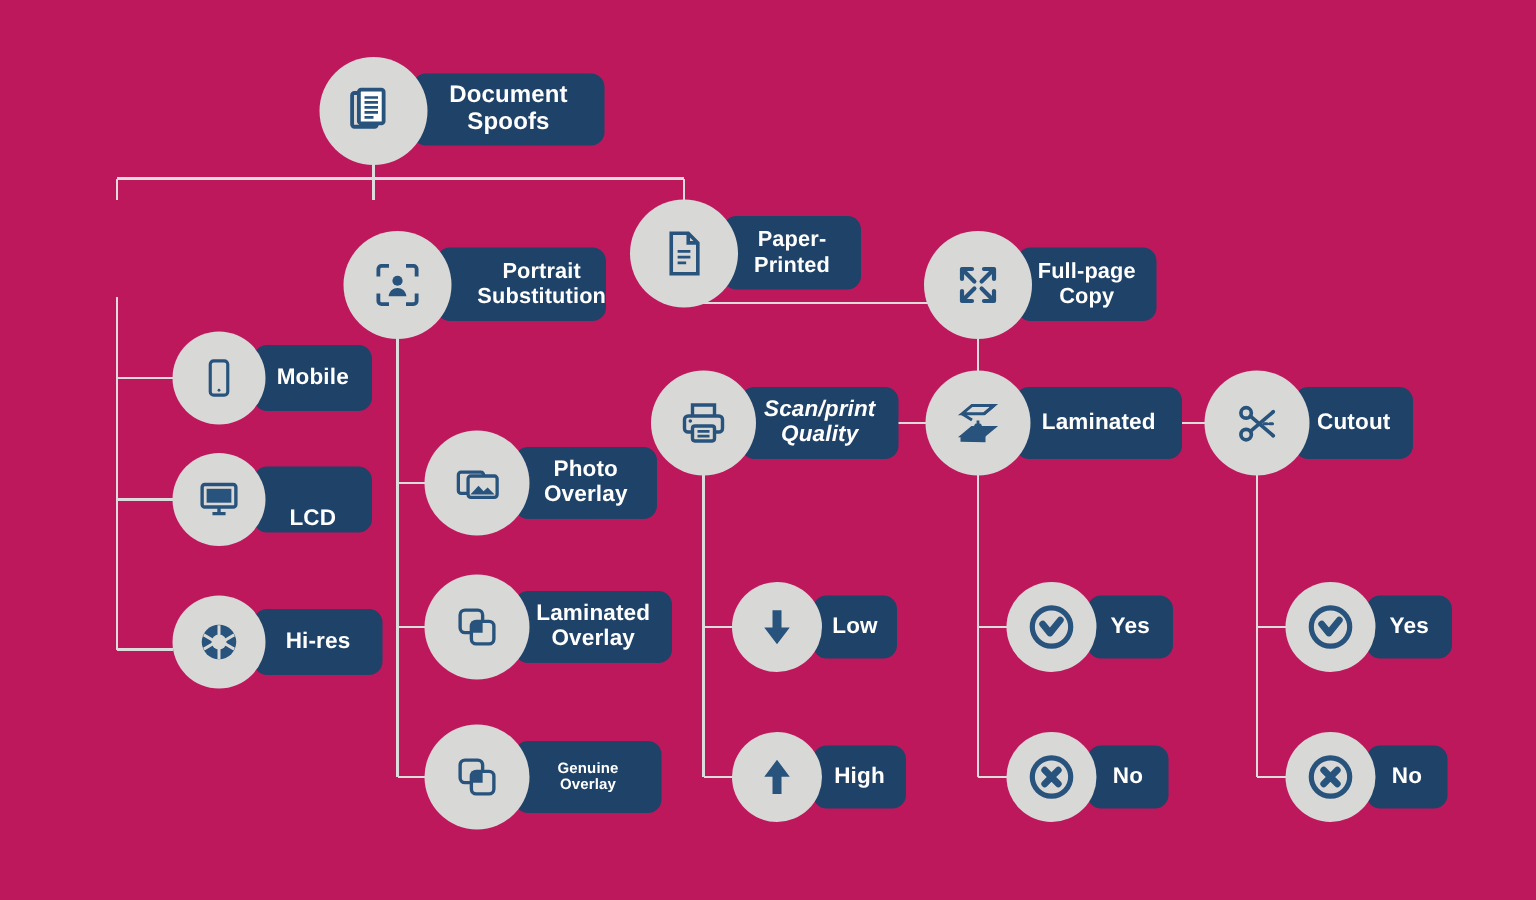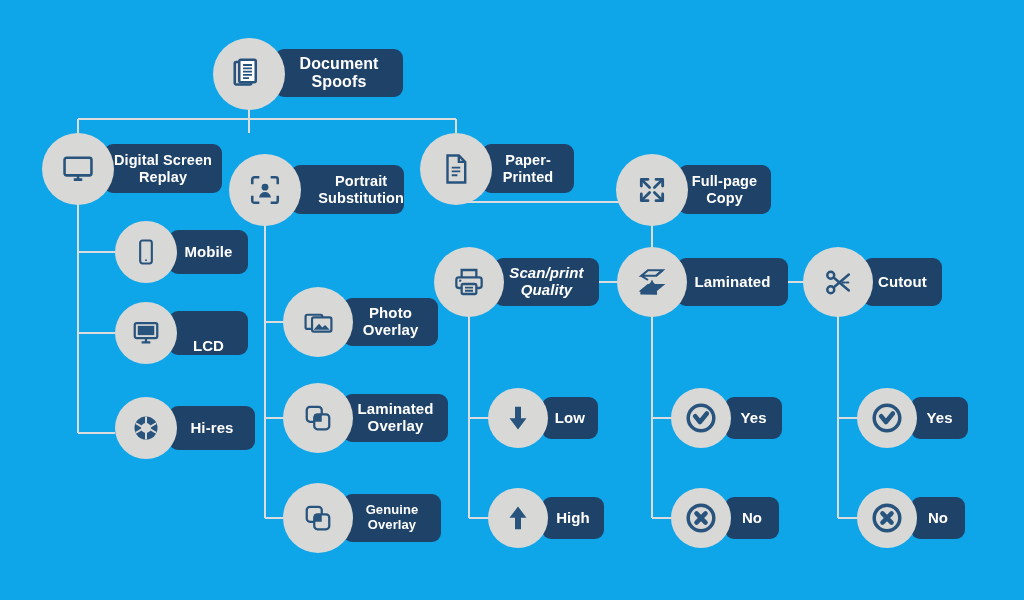--- a/index.html
+++ b/index.html
@@ -7,21 +7,21 @@
     padding: 0;
     background: #ffffff;
   }
   body {
     font-family: "Liberation Sans", sans-serif;
   }
   #canvas {
     position: relative;
     width: 1024px;
     height: 600px;
-    background: #0ea5e9;
+    background: #be185d;
     overflow: hidden;
   }
   
   #lines {
     position: absolute;
     left: 0; top: 0;
     width: 1024px;
     height: 600px;
     pointer-events: none;
   }
@@ -113,32 +113,20 @@
     </div>
     <div class="circle" style="left:0; top:0; width:72px; height:72px;">
       <svg width="36" height="36" viewBox="0 0 24 24" fill="none" stroke="#28537d" stroke-width="1.7">
         <rect x="2.5" y="4" width="11" height="15" rx="1"></rect>
         <rect x="5.5" y="2.5" width="11" height="15" rx="1" fill="#ffffff"></rect>
         <path d="M8 6h6M8 8.2h6M8 10.4h6M8 12.6h6M8 14.8h4" stroke-width="1.2"></path>
       </svg>
     </div>
   </div>
 
-  <div class="node" style="left:42px; top:133px; width:180px; height:72px;">
-    <div class="pill" style="left:62px; top:11px; width:118px; height:49px; font-size:14.5px;">
-      <span class="pill-text">Digital Screen
-Replay</span>
-    </div>
-    <div class="circle" style="left:0; top:0; width:72px; height:72px;">
-      <svg width="34" height="34" viewBox="0 0 24 24" fill="none" stroke="#28537d" stroke-width="1.8">
-        <rect x="2.5" y="4" width="19" height="12.5" rx="1.5"></rect>
-        <path d="M9 19.5h6M12 16.5v3"></path>
-      </svg>
-    </div>
-  </div>
 
   <div class="node" style="left:229px; top:154px; width:175px; height:72px;">
     <div class="pill" style="left:62px; top:11px; width:113px; height:49px; font-size:14.5px;justify-content:flex-end;">
       <span class="pill-text">Portrait
 Substitution</span>
     </div>
     <div class="circle" style="left:0; top:0; width:72px; height:72px;">
       <svg width="34" height="34" viewBox="0 0 24 24" fill="none" stroke="#28537d" stroke-width="1.8">
         <path d="M3 8V4.5A1.5 1.5 0 0 1 4.5 3H8M16 3h3.5A1.5 1.5 0 0 1 21 4.5V8M21 16v3.5a1.5 1.5 0 0 1-1.5 1.5H16M8 21H4.5A1.5 1.5 0 0 1 3 19.5V16"></path>
         <circle cx="12" cy="10" r="2.4" fill="#28537d" stroke="none"></circle>
@@ -236,21 +224,21 @@
     <div class="circle" style="left:0; top:0; width:70px; height:70px;">
       <svg width="30" height="30" viewBox="0 0 24 24" fill="none" stroke="#28537d" stroke-width="1.8">
         <rect x="3" y="3" width="12" height="12" rx="2.6"></rect>
         <rect x="9" y="9" width="12" height="12" rx="2.6" fill="#d8d8d6"></rect>
         <path d="M9 9h6v6H9z" fill="#28537d" stroke="none"></path>
       </svg>
     </div>
   </div>
 
   <div class="node" style="left:283px; top:483px; width:158px; height:70px;">
-    <div class="pill" style="left:60px; top:11px; width:98px; height:48px; font-size:13px;justify-content:center;">
+    <div class="pill" style="left:60px; top:11px; width:98px; height:48px; font-size:10px;justify-content:center;">
       <span class="pill-text">Genuine
 Overlay</span>
     </div>
     <div class="circle" style="left:0; top:0; width:70px; height:70px;">
       <svg width="30" height="30" viewBox="0 0 24 24" fill="none" stroke="#28537d" stroke-width="1.8">
         <rect x="3" y="3" width="12" height="12" rx="2.6"></rect>
         <rect x="9" y="9" width="12" height="12" rx="2.6" fill="#d8d8d6"></rect>
         <path d="M9 9h6v6H9z" fill="#28537d" stroke="none"></path>
       </svg>
     </div>

